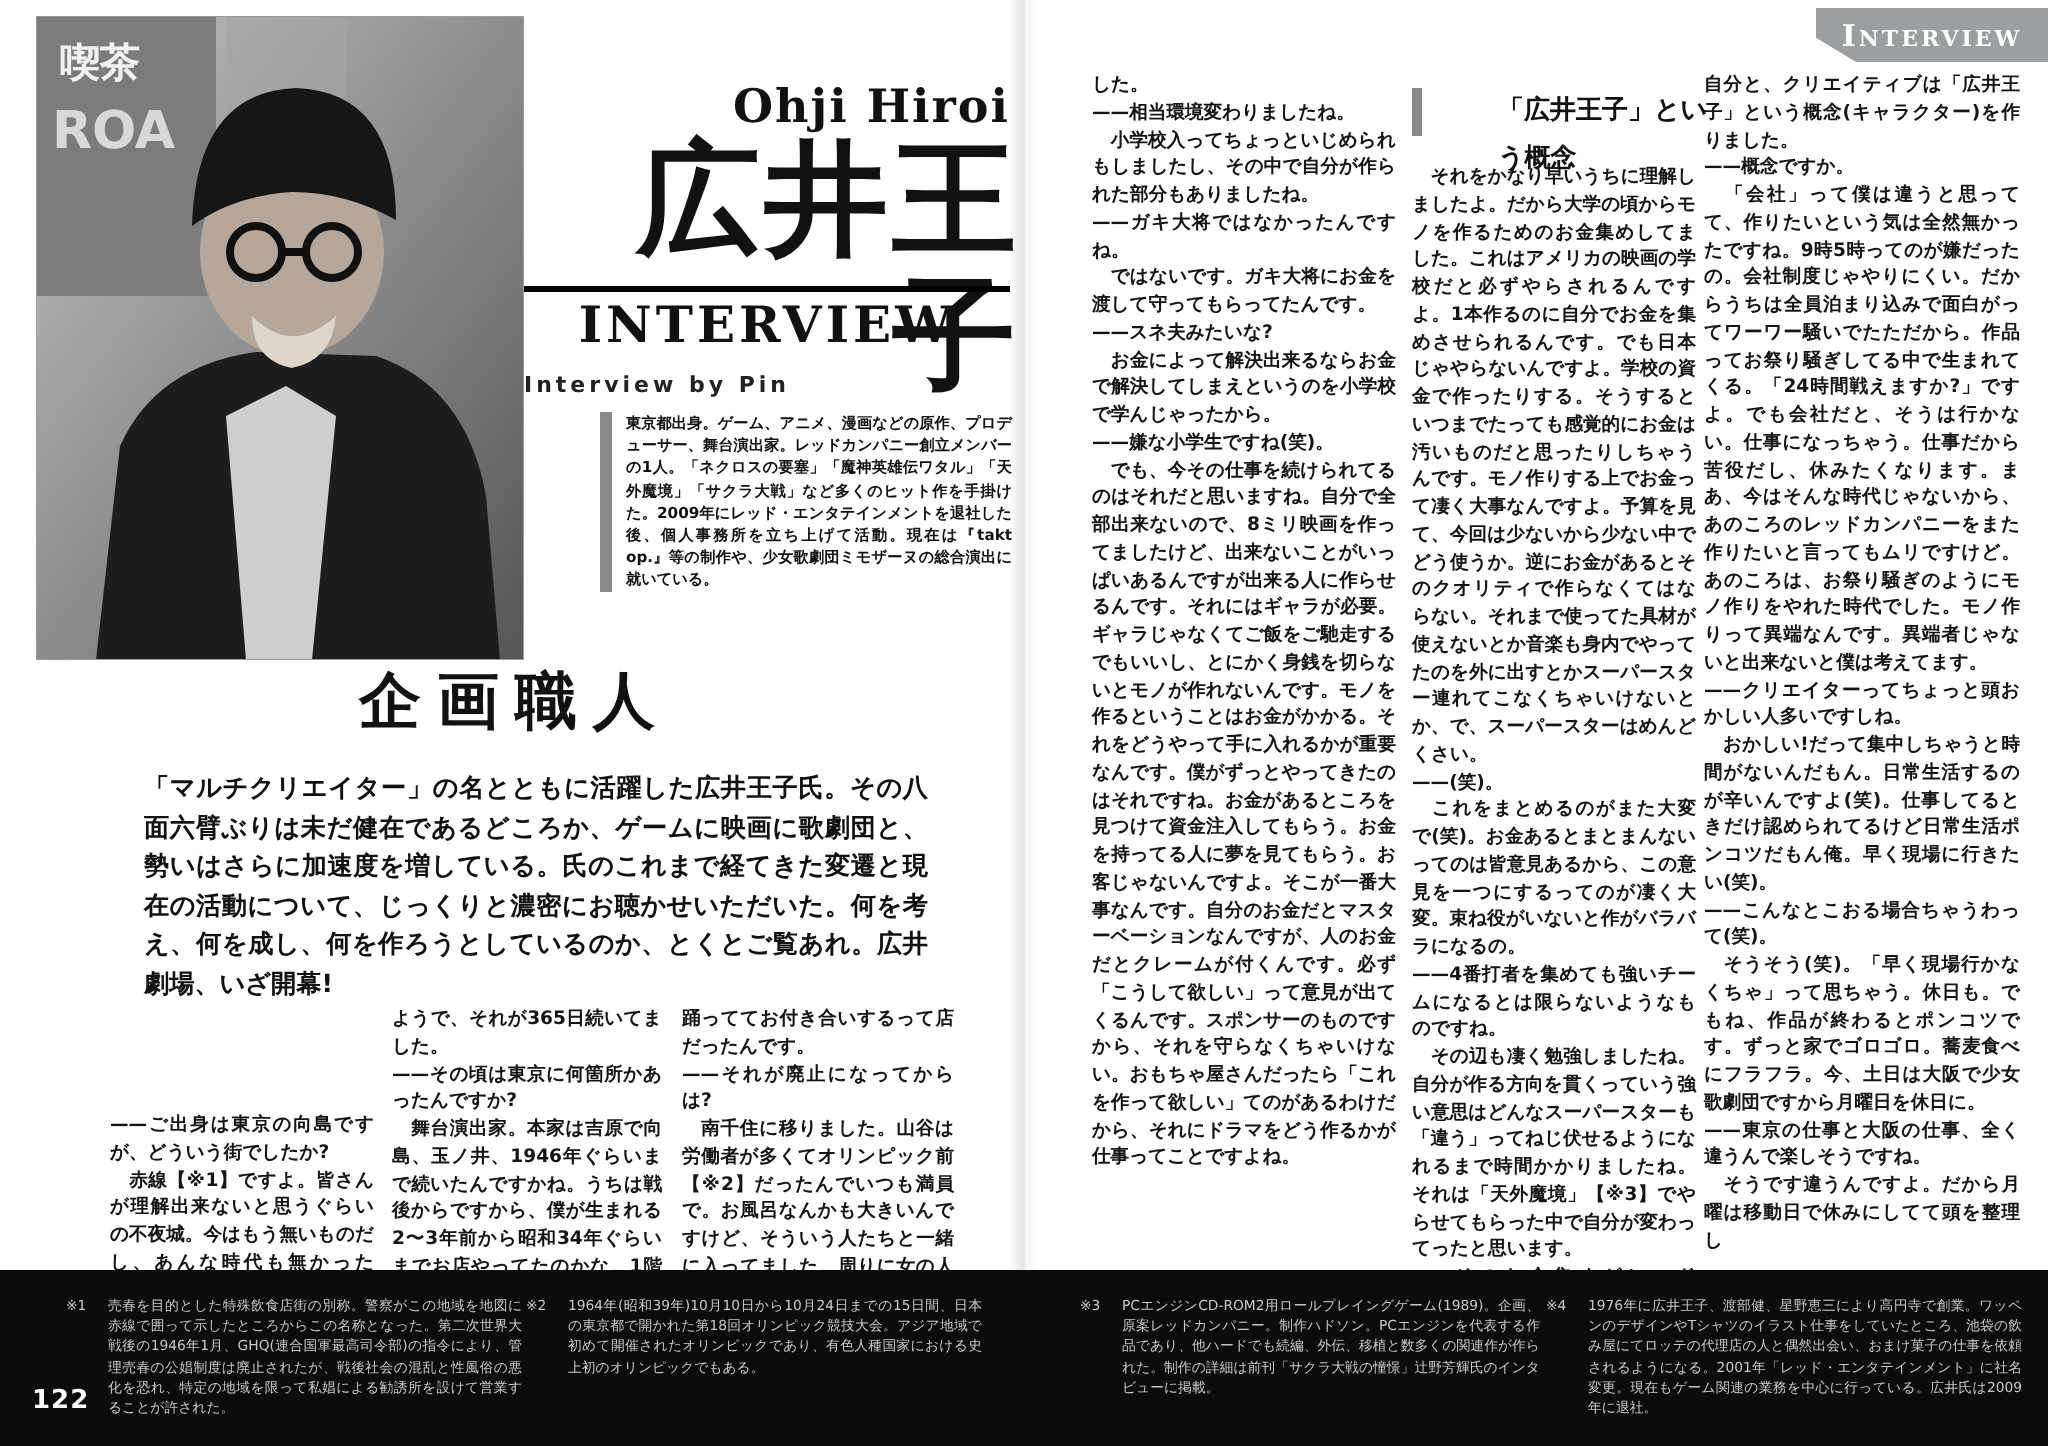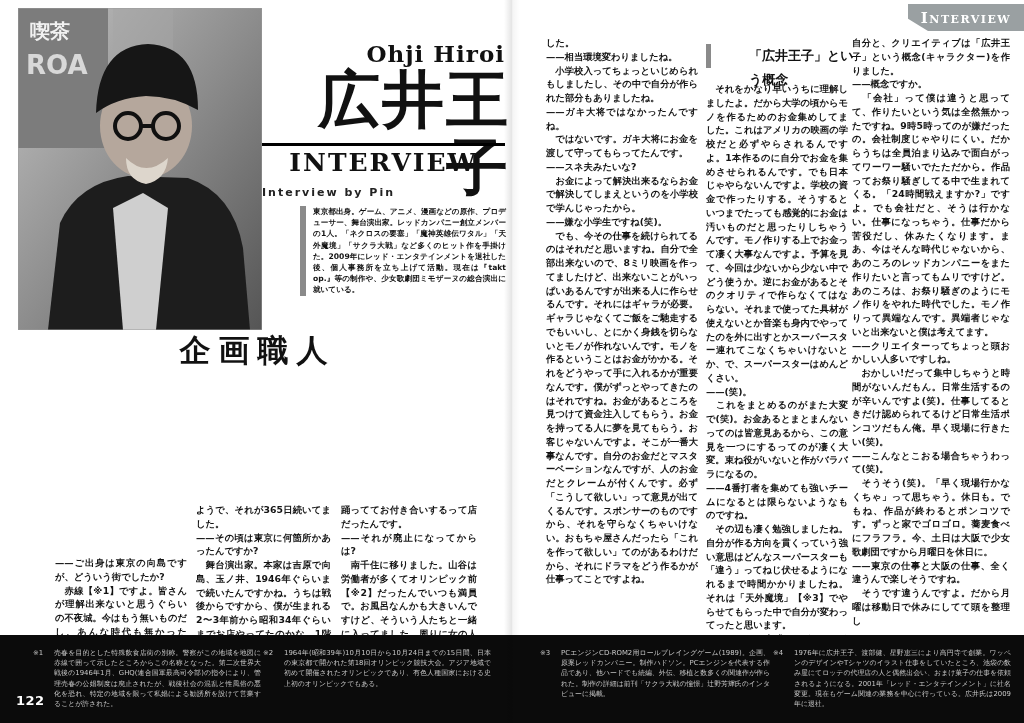--- a/index.html
+++ b/index.html
@@ -102,20 +102,21 @@
   <div class="abs title-rule"></div>
   <div class="abs interview-en">INTERVIEW</div>
   <div class="abs byline">Interview by Pin</div>
 
   <div class="abs bio">
     <div class="bio-bar"></div>
     <div class="bio-text">東京都出身。ゲーム、アニメ、漫画などの原作、プロデューサー、舞台演出家。レッドカンパニー創立メンバーの1人。「ネクロスの要塞」「魔神英雄伝ワタル」「天外魔境」「サクラ大戦」など多くのヒット作を手掛けた。2009年にレッド・エンタテインメントを退社した後、個人事務所を立ち上げて活動。現在は『takt op.』等の制作や、少女歌劇団ミモザーヌの総合演出に就いている。</div>
   </div>
 
   <div class="abs headline">企画職人</div>
+  <div class="abs lead">「マルチクリエイター」の名とともに活躍した広井王子氏。その八面六臂ぶりは未だ健在であるどころか、ゲームに映画に歌劇団と、勢いはさらに加速度を増している。氏のこれまで経てきた変遷と現在の活動について、じっくりと濃密にお聴かせいただいた。何を考え、何を成し、何を作ろうとしているのか、とくとご覧あれ。広井劇場、いざ開幕!</div>
 
 
   <div class="abs col lp-c1">——ご出身は東京の向島ですが、どういう街でしたか?
 　赤線【※1】ですよ。皆さんが理解出来ないと思うぐらいの不夜城。今はもう無いものだし、あんな時代も無かったし。街中が毎日お祭りやってる</div>
   <div class="abs col lp-c2">ようで、それが365日続いてました。
 ——その頃は東京に何箇所かあったんですか?
 　舞台演出家。本家は吉原で向島、玉ノ井、1946年ぐらいまで続いたんですかね。うちは戦後からですから、僕が生まれる2〜3年前から昭和34年ぐらいまでお店やってたのかな。1階がダンスホールでミラーボールが回ってジャズが流れてて女の子が</div>
   <div class="abs col lp-c3">踊っててお付き合いするって店だったんです。
 ——それが廃止になってからは?
 　南千住に移りました。山谷は労働者が多くてオリンピック前【※2】だったんでいつも満員で。お風呂なんかも大きいんですけど、そういう人たちと一緒に入ってました。周りに女の人ばかりでお化粧品の匂いのするところから、汗の臭いにするところへ移動しま</div>

